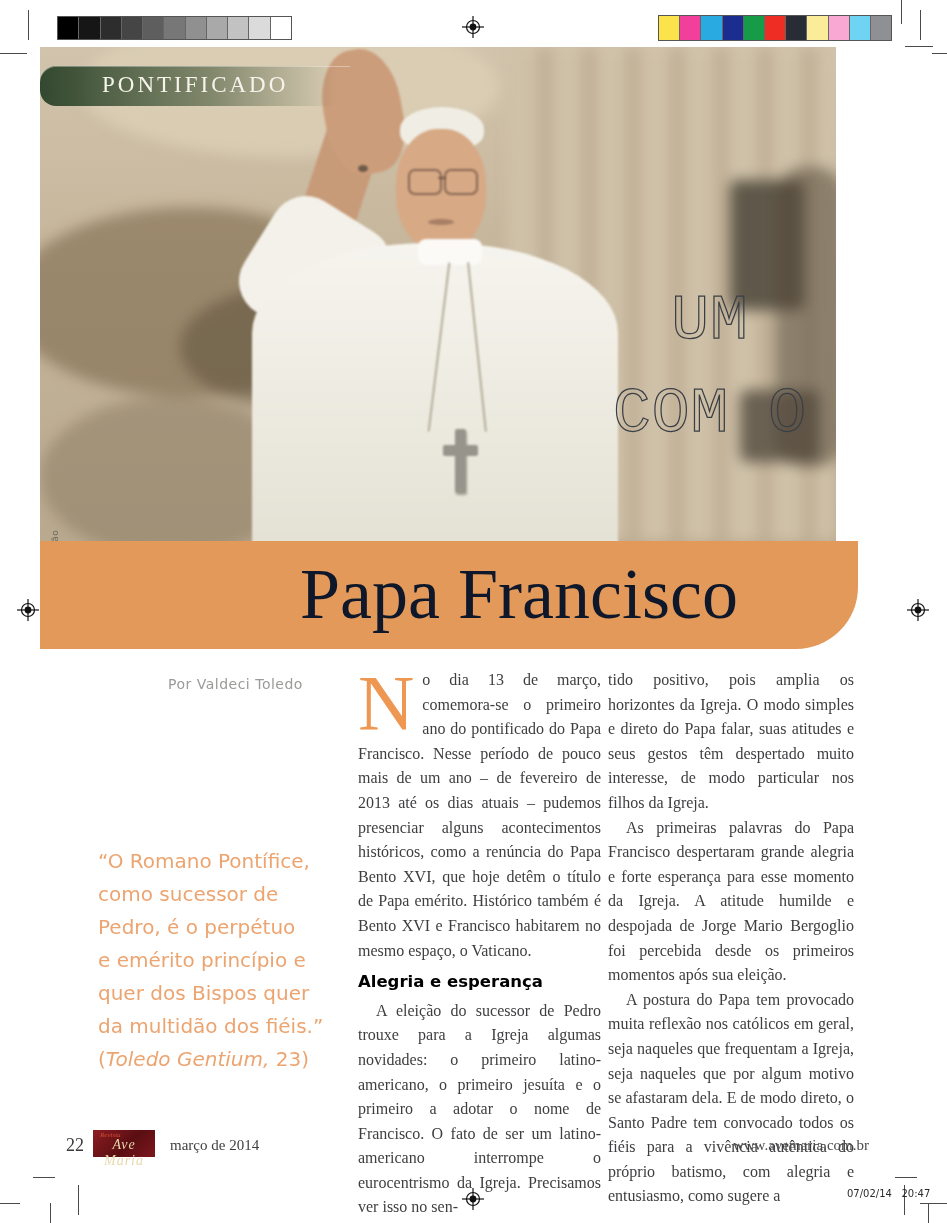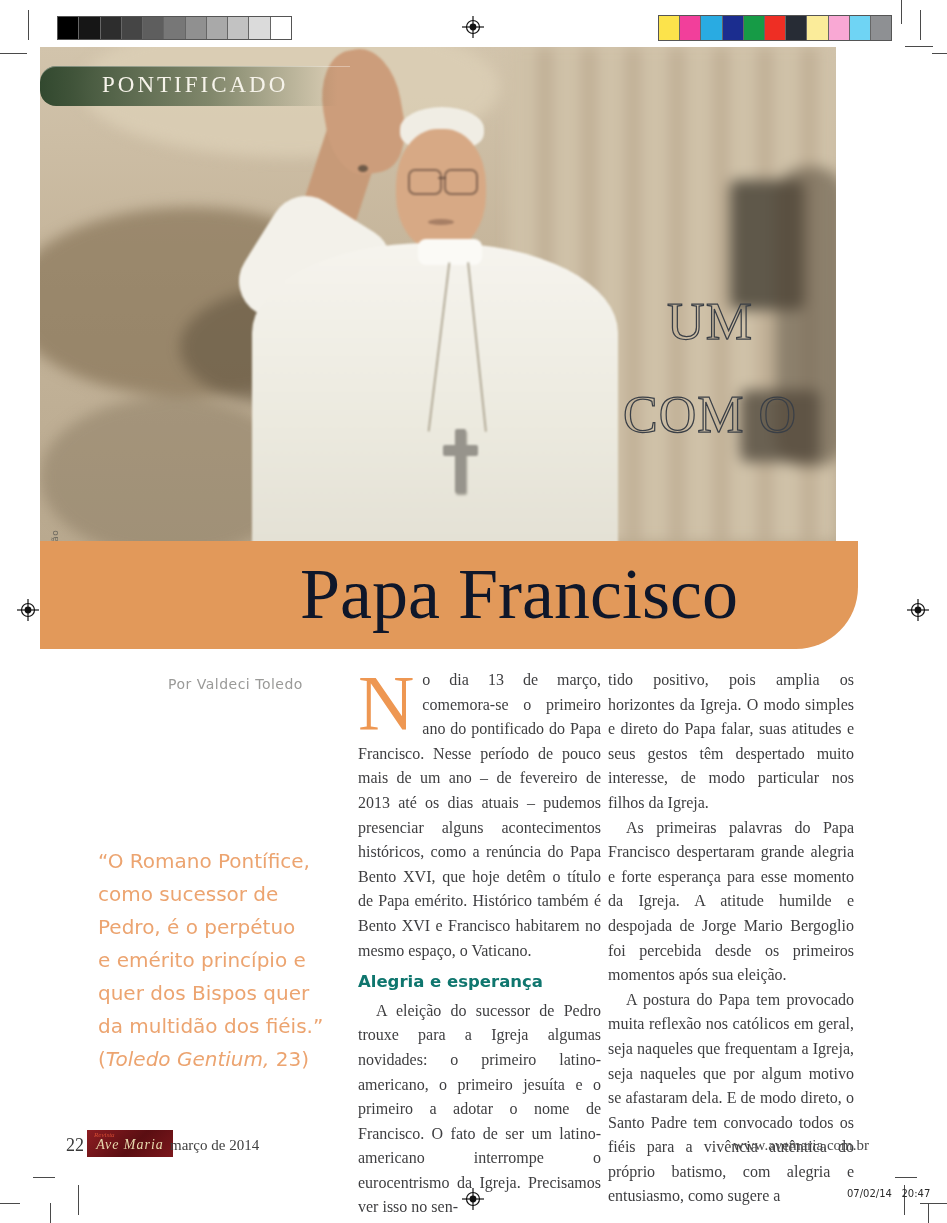--- a/index.html
+++ b/index.html
@@ -21,21 +21,21 @@
           background:repeating-linear-gradient(90deg,#cfc1a8 0 30px,#bfae94 30px 44px);}
   .win{position:absolute;border-radius:8px;}
   
   #ribbon{position:absolute;left:0;top:19px;width:310px;height:40px;
           background:linear-gradient(to right,rgba(28,56,30,.88) 0%,rgba(56,78,48,.55) 55%,rgba(70,90,60,0) 96%);
           border-radius:16px 0 0 16px;box-shadow:inset 0 1px 0 rgba(255,255,255,.35);}
   #ribbon .label{position:absolute;left:62px;top:6px;color:#f6f3ea;font-size:23px;
           letter-spacing:3px;font-family:"Liberation Serif",serif;}
   
   #kicker{position:absolute;left:505px;top:228px;width:330px;text-align:center;
-          font-family:Liberation Serif, serif;line-height:93px;font-size:52px;
+          font-family:Liberation Mono, monospace;line-height:93px;font-size:63px;
           font-weight:200;color:#3a3f46;letter-spacing:1px;}
   @supports (-webkit-text-stroke:1px black){
     #kicker{color:transparent;-webkit-text-stroke:1.25px #3a3f46;}
   }
   
   #credit{position:absolute;left:10px;top:428px;height:110px;writing-mode:vertical-rl;
           transform:rotate(180deg);font-family:"DejaVu Sans",sans-serif;font-size:9px;
           color:#6e6a60;letter-spacing:.5px;}
   
   #banner{position:absolute;left:40px;top:541px;width:818px;height:108px;
@@ -53,21 +53,21 @@
   #col3{left:608px;width:246px;}
   .col p{margin:0;}
   .col p.ind{text-indent:18px;}
   .dropcap{float:left;font-family:"Liberation Serif",serif;font-size:78px;line-height:62px;
            padding:4px 8px 0 0;color:#EE9752;}
   #subhead{font-family:"DejaVu Sans",sans-serif;font-weight:bold;font-size:16.5px;
            color:#F0964B;margin:7px 0 4px 0;text-align:left;}
   
   #footer{position:absolute;left:0;top:1128px;width:947px;height:34px;}
   #pagenum{position:absolute;left:66px;top:7px;font-size:18px;color:#3a3a3a;}
-  #logo{position:absolute;left:87px;top:2px;width:86px;height:27px;
+  #logo{position:absolute;left:93px;top:2px;width:62px;height:27px;
         background:linear-gradient(135deg,#8d1d22 0%,#5a0e12 55%,#7c171c 100%);
         box-shadow:0 0 0 1px #caa 0;}
   #logo .top{position:absolute;left:7px;top:1px;font-size:7px;color:#d24a32;
         font-style:italic;font-family:"Liberation Serif",serif;}
   #logo .main{position:absolute;left:0;right:0;top:7px;text-align:center;font-style:italic;
         font-family:"Liberation Serif",serif;font-size:14px;color:#e8d9ae;letter-spacing:1px;}
   #issue{position:absolute;left:170px;top:9px;font-size:15px;color:#3f3f3f;}
   #website{position:absolute;right:78px;top:9px;font-size:15px;color:#4a4a4a;}
   
   .slug{position:absolute;top:1188px;font-family:"DejaVu Sans",sans-serif;font-size:10px;color:#2b2b2b;}
@@ -205,21 +205,21 @@
     <div>como sucessor de</div>
     <div>Pedro, é o perpétuo</div>
     <div>e emérito princípio e</div>
     <div>quer dos Bispos quer</div>
     <div>da multidão dos fiéis.”</div>
     <div><span>(</span><i>Toledo Gentium,</i><span> 23)</span></div>
   </div>
 
   <div id="col2" class="col">
     <p><span class="dropcap" style="color: rgb(238, 151, 82);">N</span><span>o dia 13 de março, comemora-se o primeiro ano do pontificado do Papa Francisco. Nesse período de pouco mais de um ano – de fevereiro de 2013 até os dias atuais – pudemos presenciar alguns acontecimentos históricos, como a renúncia do Papa Bento XVI, que hoje detêm o título de Papa emérito. Histórico também é Bento XVI e Francisco habitarem no mesmo espaço, o Vaticano.</span></p>
-    <p id="subhead" style="color: #0f766e;">Alegria e esperança</p>
+    <p id="subhead" style="color: #000000;">Alegria e esperança</p>
     <p class="ind">A eleição do sucessor de Pedro trouxe para a Igreja algumas novidades: o primeiro latino-americano, o primeiro jesuíta e o primeiro a adotar o nome de Francisco. O fato de ser um latino-americano interrompe o eurocentrismo da Igreja. Precisamos ver isso no sen-</p>
   </div>
 
   <div id="col3" class="col">
     <p>tido positivo, pois amplia os horizontes da Igreja. O modo simples e direto do Papa falar, suas atitudes e seus gestos têm despertado muito interesse, de modo particular nos filhos da Igreja.</p>
     <p class="ind">As primeiras palavras do Papa Francisco despertaram grande alegria e forte esperança para esse momento da Igreja. A atitude humilde e despojada de Jorge Mario Bergoglio foi percebida desde os primeiros momentos após sua eleição.</p>
     <p class="ind">A postura do Papa tem provocado muita reflexão nos católicos em geral, seja naqueles que frequentam a Igreja, seja naqueles que por algum motivo se afastaram dela. E de modo direto, o Santo Padre tem convocado todos os fiéis para a vivência autêntica do próprio batismo, com alegria e entusiasmo, como sugere a</p>
   </div>
 
   <div id="footer">

